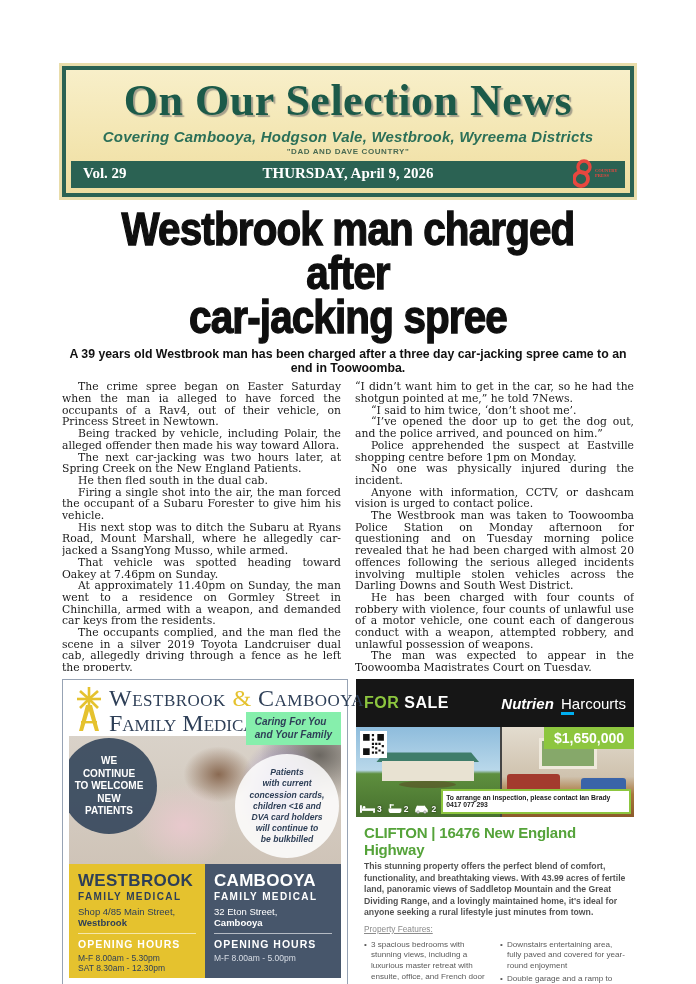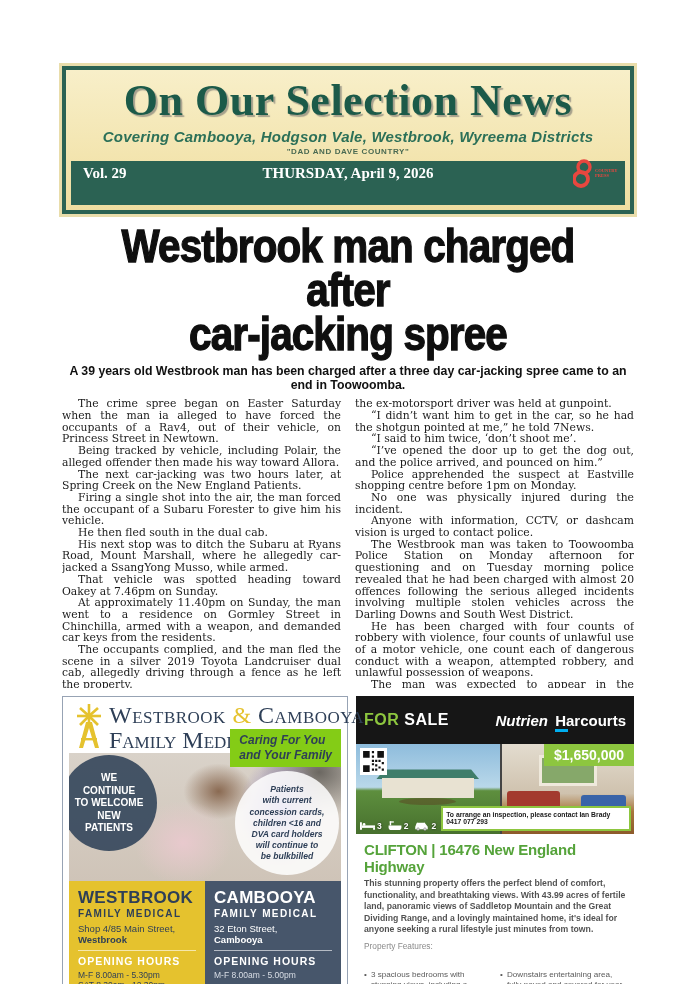--- a/index.html
+++ b/index.html
@@ -8,21 +8,21 @@
   .page { width:696px; height:984px; overflow:hidden; background:#fff; }
   .content { width:572px; margin:0 auto; padding-top:66px; }
 
   
   .masthead { background:linear-gradient(180deg,#f8efc9 0%,#f3e5b0 60%,#efdda0 100%);
     border:4px solid #2b6253; box-shadow:0 0 0 3px #e9ddab; text-align:center; padding:8px 0 5px; }
   .mast-title { font-family:"Liberation Serif", serif; font-weight:bold; font-size:44px; line-height:1.05;
     color:#1c5a49; text-shadow:2px 2px 1px rgba(100,100,100,.55); letter-spacing:.5px; }
   .mast-sub { font-size:15px; font-weight:bold; font-style:italic; color:#2c7058; margin-top:4px; letter-spacing:.2px; }
   .mast-tag { font-size:8px; font-weight:bold; color:#4a6a52; letter-spacing:.6px; margin:2px 0 5px; }
-  .mast-bar { position:relative; background:#2b6253; color:#fff; margin:0 5px; height:44px;
+  .mast-bar { position:relative; background:#2b6253; color:#fff; margin:0 5px; height:27px;
     font-family:"Liberation Serif", serif; font-weight:bold; }
   .mast-bar .vol { position:absolute; left:12px; top:4px; font-size:15px; }
   .mast-bar .date { position:absolute; left:50%; transform:translateX(-50%); top:4px; font-size:15px; }
   .press-logo { position:absolute; right:6px; top:-3px; display:flex; align-items:center; gap:2px; }
   .press-text { font-size:4.5px; color:#e8473f; font-weight:bold; text-align:left; width:24px; line-height:1.1; }
 
   
   .headline { margin-top:10px; text-align:center; font-weight:700; font-size:47px; line-height:.93;
     color:#0f0f0f; letter-spacing:-1px; transform:scaleX(.86); transform-origin:50% 50%;
     -webkit-text-stroke:1.3px #0f0f0f; }
@@ -39,22 +39,22 @@
   .ads { display:flex; gap:8px; margin-top:8px; align-items:flex-start; }
 
   
   .med-ad { width:286px; border:1px solid #97a3b4; background:#fff; }
   .med-header { position:relative; padding:6px 6px 0 6px; height:56px; }
   .med-windmill { position:absolute; left:8px; top:5px; }
   .med-titles { padding-left:40px; font-family:"Liberation Serif", serif; color:#2e3f57; line-height:1; }
   .med-line1 { font-variant:small-caps; font-size:24px; letter-spacing:.5px; white-space:nowrap; }
   .med-line1 .amp { color:#e5c22e; }
   .med-line2 { font-variant:small-caps; font-size:24px; margin-top:1px; }
-  .med-tagbox { position:absolute; right:6px; top:32px; background:#84cc16; color:#2e3f57;
-    font-weight:bold; font-style:italic; font-size:12px; line-height:1.25; padding:4px 9px; z-index:3; }
+  .med-tagbox { position:absolute; right:6px; top:32px; background:#86efac; color:#2e3f57;
+    font-weight:bold; font-style:italic; font-size:10px; line-height:1.25; padding:4px 9px; z-index:3; }
   .med-photo { position:relative; margin:0 6px; height:128px; overflow:hidden;
     background:
       radial-gradient(60px 80px at 78% 45%, #8d7fc0 0%, rgba(141,127,192,0) 70%),
       radial-gradient(70px 60px at 42% 70%, #e8c9cd 0%, rgba(232,201,205,0) 70%),
       radial-gradient(80px 60px at 92% 15%, #6b6761 0%, rgba(107,103,97,0) 75%),
       radial-gradient(50px 40px at 55% 30%, #8a6a52 0%, rgba(138,106,82,0) 70%),
       linear-gradient(180deg,#d9d2c9,#cfc4b8); }
   .med-circle-navy { position:absolute; left:-8px; top:2px; width:96px; height:96px; border-radius:50%;
     background:rgba(56,73,94,.93); color:#fff; display:flex; flex-direction:column; justify-content:center;
     text-align:center; font-weight:bold; font-size:10px; line-height:1.25; }
@@ -77,21 +77,21 @@
   .panel-navy .hrs { color:#d9dee6; }
   .med-footer { text-align:center; padding:6px 0 7px; color:#2e3f57; font-weight:bold; font-size:11.5px; line-height:1.3; }
 
   
   .re-ad { width:278px; background:#fff; }
   .re-banner { background:#161616; height:48px; display:flex; align-items:center; justify-content:space-between; padding:0 8px; }
   .re-forsale { font-weight:bold; font-size:16px; letter-spacing:.5px; color:#fff; }
   .re-forsale .grn { color:#8dc63f; }
   .re-brand { color:#fff; font-size:15px; }
   .re-brand .b1 { font-weight:bold; font-style:italic; }
-  .re-brand .b2 { font-weight:bold; position:relative; margin-left:3px; }
+  .re-brand .b2 { font-weight:normal; position:relative; margin-left:3px; }
   .re-brand .b2::after { content:""; position:absolute; left:0; bottom:-3px; width:13px; height:2.5px; background:#00aeef; }
   .re-photos { position:relative; display:flex; gap:2px; height:90px; background:#444; }
   .photo-house { position:relative; width:52%; overflow:hidden;
     background:linear-gradient(180deg,#8ebcdc 0%,#b9d8ea 48%, #5e8f3e 52%, #47702e 100%); }
   .house-body { position:absolute; left:18%; top:38%; width:64%; height:22%; background:#e8e2d2; }
   .house-roof { position:absolute; left:14%; top:28%; width:72%; height:11%; background:#3f7d6a;
     clip-path:polygon(0 100%,8% 0,92% 0,100% 100%); }
   .house-shadow { position:absolute; left:30%; top:60%; width:40%; height:8%; background:rgba(90,60,30,.45); border-radius:50%; }
   .qr { position:absolute; left:4px; top:4px; width:27px; height:27px; background:#fff; padding:2px; }
   .photo-room { position:relative; width:48%; overflow:hidden; background:linear-gradient(180deg,#e3dccf 0%,#cfc2ae 55%,#a8763c 75%,#8c5a2a 100%); }
@@ -101,21 +101,21 @@
   .price-badge { position:absolute; right:0; top:0; background:#8dc63f; color:#fff; font-weight:bold; font-size:14px; padding:3px 10px; }
   .re-photo-footer { position:absolute; left:4px; right:3px; bottom:3px; display:flex; align-items:flex-end; gap:5px; }
   .re-stats { display:flex; align-items:center; gap:6px; color:#fff; font-size:8.5px; font-weight:bold;
     text-shadow:0 0 2px rgba(0,0,0,.8); }
   .re-stat { display:flex; align-items:flex-end; gap:2px; }
   .re-inspect { flex:1; background:#fff; border:2px solid #8dc63f; color:#1a1a1a; font-weight:bold;
     font-size:6.8px; padding:3px 3px; line-height:1.15; }
   .re-listing { padding:7px 8px 6px; }
   .re-title { color:#55a33a; font-weight:bold; font-size:15px; letter-spacing:-.2px; }
   .re-desc { font-size:8.7px; line-height:1.32; color:#333; margin:3px 0 5px; font-weight:bold; opacity:.85; }
-  .re-feat-label { font-size:8.3px; color:#8a8a8a; margin-bottom:19px; }
+  .re-feat-label { font-size:8.3px; color:#8a8a8a; margin-bottom:6px;text-decoration:underline; }
   .re-feats { display:flex; gap:10px; }
   .re-feats .fcol { flex:1; font-size:8.1px; line-height:1.32; color:#5a5a5a; }
   .feat-item { position:relative; padding-left:7px; margin-bottom:2px; text-indent:0; }
   .feat-item::before { content:"•"; position:absolute; left:0; top:0; }
 </style>
 </head>
 <body>
 
 <div class="page">
   <div class="content">
@@ -141,29 +141,28 @@
       <div>Westbrook man charged after</div>
       <div>car-jacking spree</div>
     </div>
     <div class="standfirst">A 39 years old Westbrook man has been charged after a three day car-jacking spree came to an end in Toowoomba.</div>
 
     <div class="article-columns">
       <div class="col col-1">
           <p>The crime spree began on Easter Saturday when the man ia alleged to have forced the occupants of a Rav4, out of their vehicle, on Princess Street in Newtown.</p>
           <p>Being tracked by vehicle, including Polair, the alleged offender then made his way toward Allora.</p>
           <p>The next car-jacking was two hours later, at Spring Creek on the New England Patients.</p>
+          <p>He then fled south in the dual cab.</p>
           <p>Firing a single shot into the air, the man forced the occupant of a Subaru Forester to give him his vehicle.</p>
-          <p>He then fled south in the dual cab.</p>
           <p>His next stop was to ditch the Subaru at Ryans Road, Mount Marshall, where he allegedly car-jacked a SsangYong Musso, while armed.</p>
           <p>That vehicle was spotted heading toward Oakey at 7.46pm on Sunday.</p>
           <p>At approximately 11.40pm on Sunday, the man went to a residence on Gormley Street in Chinchilla, armed with a weapon, and demanded car keys from the residents.</p>
           <p>The occupants complied, and the man fled the scene in a silver 2019 Toyota Landcruiser dual cab, allegedly driving through a fence as he left the property.</p>
         </div>
       <div class="col col-2">
-          <p>the ex-motorsport driver was held at gunpoint.</p>
           <p>“I didn’t want him to get in the car, so he had the shotgun pointed at me,” he told 7News.</p>
           <p>“I said to him twice, ‘don’t shoot me’.</p>
           <p>“I’ve opened the door up to get the dog out, and the police arrived, and pounced on him.”</p>
           <p>Police apprehended the suspect at Eastville shopping centre before 1pm on Monday.</p>
           <p>No one was physically injured during the incident.</p>
           <p>Anyone with information, CCTV, or dashcam vision is urged to contact police.</p>
           <p>The Westbrook man was taken to Toowoomba Police Station on Monday afternoon for questioning and on Tuesday morning police revealed that he had been charged with almost 20 offences following the serious alleged incidents involving multiple stolen vehicles across the Darling Downs and South West District.</p>
           <p>He has been charged with four counts of robbery with violence, four counts of unlawful use of a motor vehicle, one count each of dangerous conduct with a weapon, attempted robbery, and unlawful possession of weapons.</p>
           <p>The man was expected to appear in the Toowoomba Magistrates Court on Tuesday.</p>
         </div>

